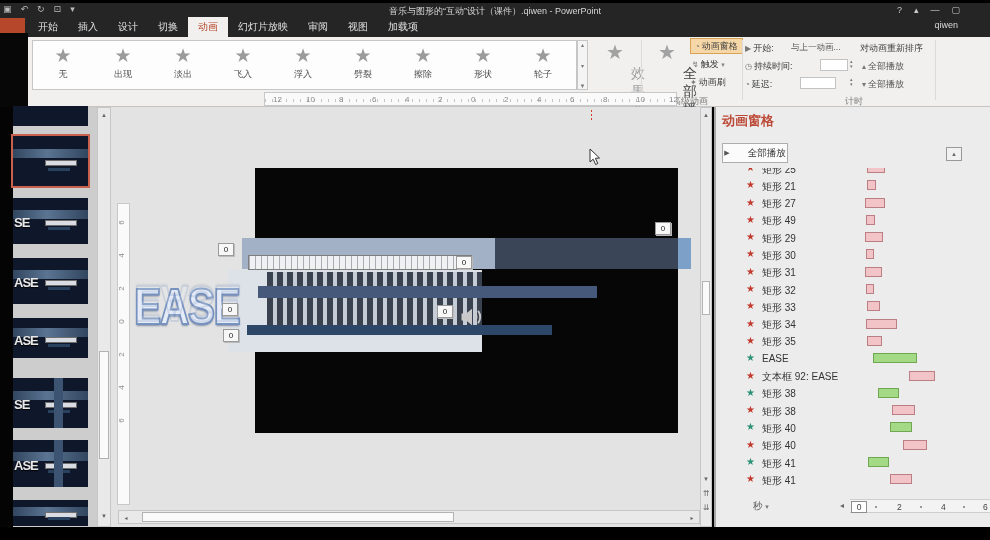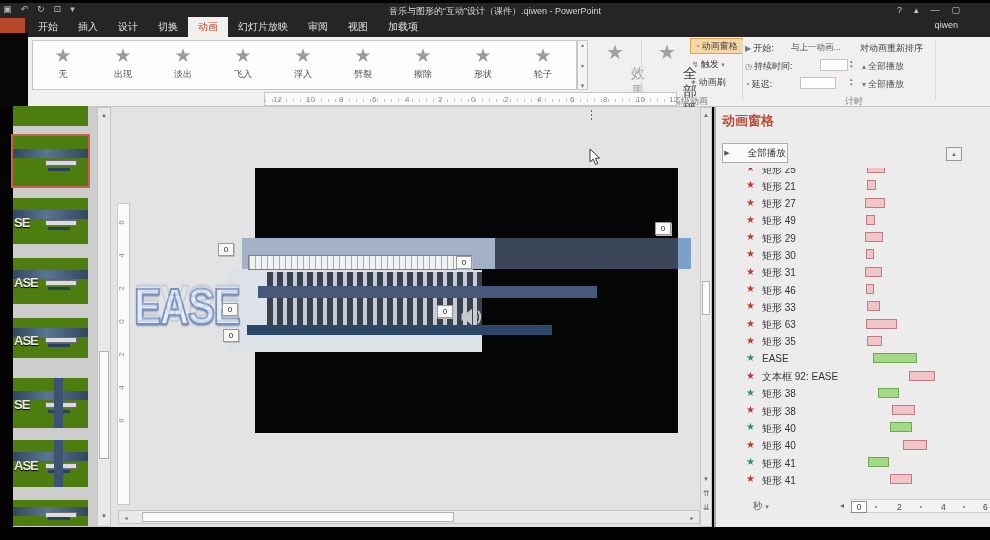--- a/index.html
+++ b/index.html
@@ -36,21 +36,21 @@
   .rbn-small{font-size:9px;color:#3c3c3c;white-space:nowrap;}
   .rbn-icon{font-size:8px;color:#777;margin-right:2px;}
   .grp-label{font-size:9px;color:#7a7a7a;}
   #pane-btn{left:690px;top:37px;height:14px;padding:0 4px;background:#f5d7a8;border:1px solid #d8a353;display:flex;align-items:center;font-size:9px;color:#3c3c3c;}
   .spin{background:#fff;border:1px solid #c3c3c3;box-sizing:border-box;}
   .spin-arrows{display:flex;flex-direction:column;font-size:5px;color:#777;line-height:5px;}
   .launcher{font-size:7px;color:#888;}
   
   #left-black{left:0;top:107px;width:13px;height:420px;background:#040404;}
   #thumb-panel{left:13px;top:107px;width:84px;height:420px;background:#cdcdcd;}
-  .thumb{position:absolute;left:13px;width:75px;background:#4d7c0f;overflow:hidden;}
+  .thumb{position:absolute;left:13px;width:75px;background:#0f172a;overflow:hidden;}
   .thumb.sel{outline:2px solid #c7604c;}
   .tband{position:absolute;left:0;width:100%;height:9px;background:linear-gradient(90deg,#32465f,#5a7492 45%,#32465f);}
   .tslider{position:absolute;height:4px;background:#d9dde3;border:1px solid #6e6e6e;}
   .ttext{position:absolute;left:1px;font-weight:900;font-size:13px;color:#e8e8e8;text-shadow:0 1px 1px #000;letter-spacing:-1px;}
   .tvbar{position:absolute;top:0;height:100%;width:9px;background:#3c5372;}
   .tline{position:absolute;height:3px;background:#27415e;}
   .sbar{background:#e9e9e9;border:1px solid #c6c6c6;box-sizing:border-box;}
   .sbtn{position:absolute;font-size:6px;color:#666;text-align:center;line-height:12px;width:12px;height:12px;}
   .sthumb{position:absolute;background:#fafafa;border:1px solid #b3b3b3;box-sizing:border-box;}
   #canvas{left:111px;top:107px;width:589px;height:420px;background:#e3e3e3;}
@@ -412,31 +412,31 @@
           <span class="plabel">矩形 30</span>
           <div class="pbar pink" style="left: 152px; width: 8px;"></div>
         </div>
         <div class="prow">
           <span class="pstar red">★</span>
           <span class="plabel">矩形 31</span>
           <div class="pbar pink" style="left: 151px; width: 17px;"></div>
         </div>
         <div class="prow">
           <span class="pstar red">★</span>
-          <span class="plabel">矩形 46</span>
+          <span class="plabel">矩形 32</span>
           <div class="pbar pink" style="left: 152px; width: 8px;"></div>
         </div>
         <div class="prow">
           <span class="pstar red">★</span>
           <span class="plabel">矩形 33</span>
           <div class="pbar pink" style="left: 153px; width: 13px;"></div>
         </div>
         <div class="prow">
           <span class="pstar red">★</span>
-          <span class="plabel">矩形 63</span>
+          <span class="plabel">矩形 34</span>
           <div class="pbar pink" style="left: 152px; width: 31px;"></div>
         </div>
         <div class="prow">
           <span class="pstar red">★</span>
           <span class="plabel">矩形 35</span>
           <div class="pbar pink" style="left: 153px; width: 15px;"></div>
         </div>
         <div class="prow">
           <span class="pstar green">★</span>
           <span class="plabel">EASE</span>

